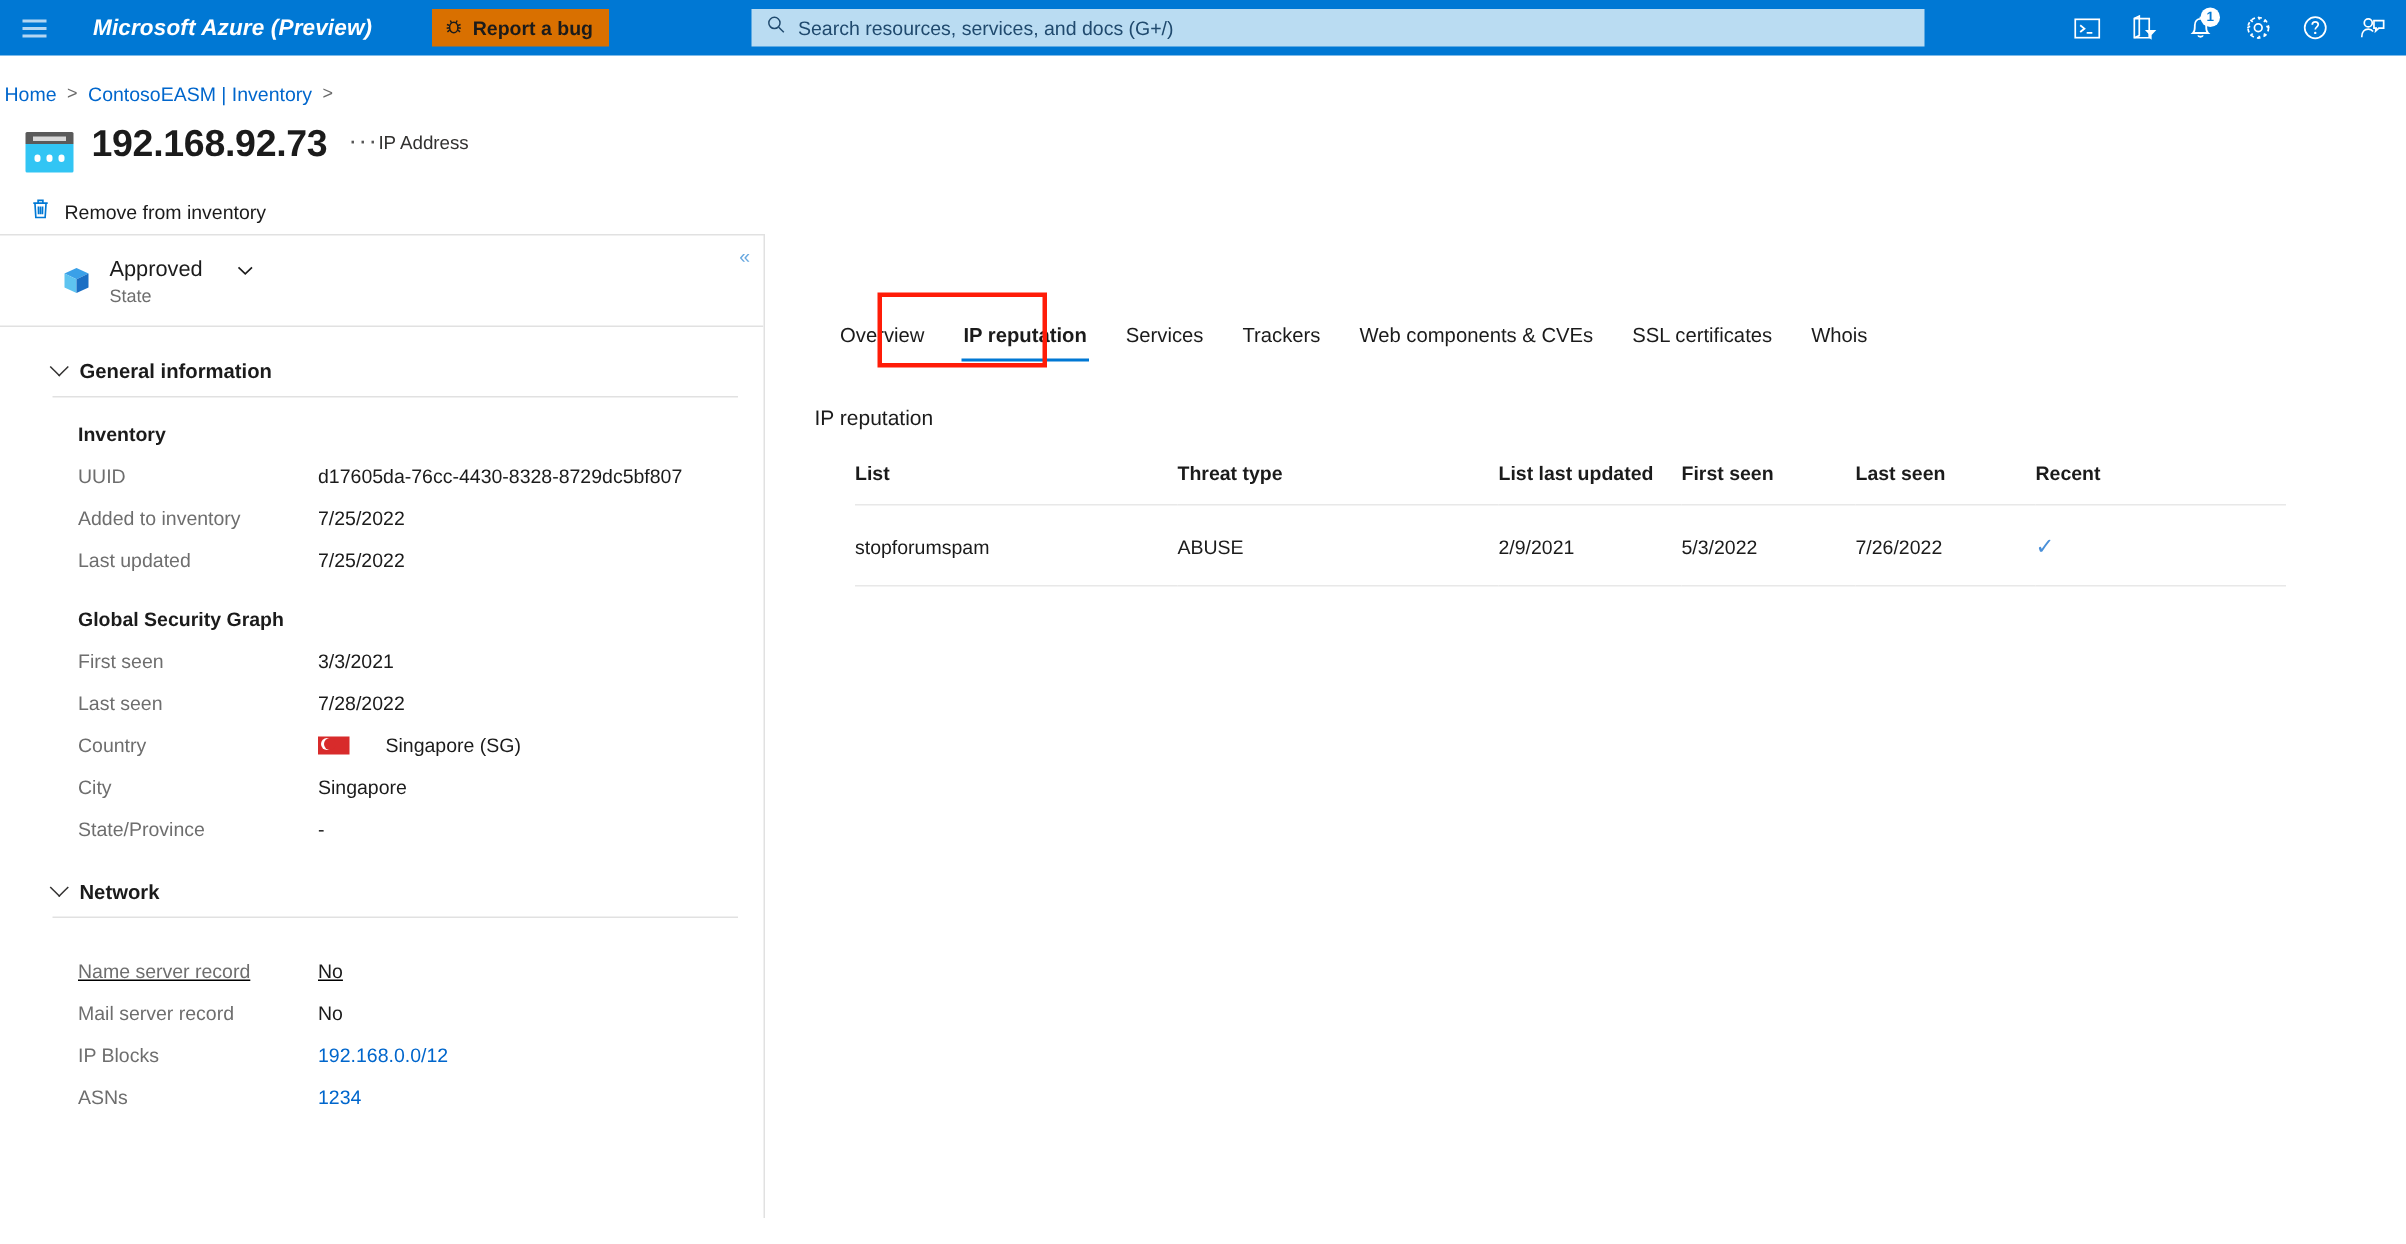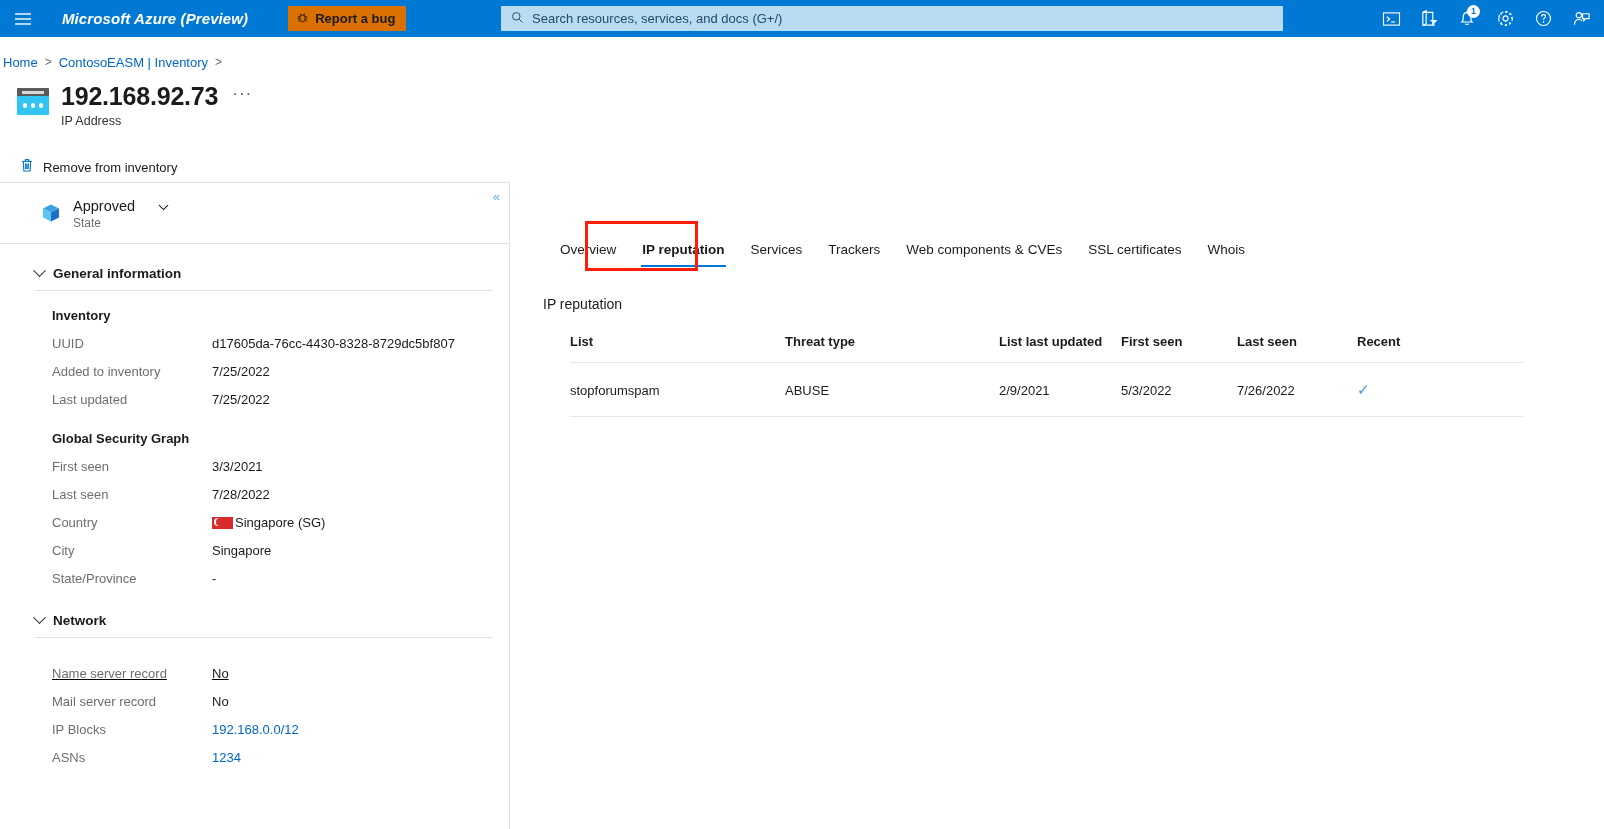--- a/index.html
+++ b/index.html
@@ -108,35 +108,35 @@
   }
   .ipicon .body {
     position: absolute; top: 8px; left: 0;
     width: 32px; height: 19px; background: #32c5f4;
     border-radius: 0 0 1px 1px;
     display: flex; align-items: center; justify-content: center; gap: 3.5px;
   }
   .ipicon .dot {
     width: 4.5px; height: 4.5px; border-radius: 50%; background: #ffffff;
   }
-  .titleblock { display: flex; flex-direction: column; }
+  .titleblock { display: flex; flex-direction: row; }
   .titlerowin { display: flex; align-items: center; gap: 14px; }
   .pagetitle {
     font-size: 25px; font-weight: bold; color: #1b1b1b;
     line-height: 1.05; letter-spacing: -.2px;
   }
   .ellipsis-btn {
     color: #555; font-size: 17px; letter-spacing: 1px;
     cursor: pointer; line-height: 1; padding-bottom: 6px;
   }
   .subtitle { font-size: 12.5px; color: #323130; margin-top: 5px; }
 
   
   .cmdbar {
-    margin-top: 24px; padding-left: 20px;
+    margin-top: 11px; padding-left: 20px;
     height: 30px; display: flex; align-items: center;
   }
   .cmdbtn {
     display: flex; align-items: center; gap: 9px;
     font-size: 13px; color: #1b1b1b; cursor: pointer;
     background: none; border: none;
     font-family: "Liberation Sans", sans-serif;
     padding: 4px 6px 4px 0;
   }
 
@@ -187,21 +187,21 @@
     font-size: 13px; font-weight: bold; color: #1b1b1b;
     margin: 17px 0 0 17px;
   }
   .kvrow {
     display: flex; margin-left: 17px; margin-top: 13px;
     font-size: 13px; align-items: flex-end;
   }
   .kvkey { width: 160px; flex: 0 0 160px; color: #6e6e6e; }
   .kvval { color: #1b1b1b; }
   .kvval.link { color: #0066cc; cursor: pointer; }
-  .kvval.withflag { display: flex; align-items: center; gap: 2px; }
+  .kvval.withflag { display: flex; align-items: center; gap: 24px; }
 
   
   .flag-sg {
     width: 21px; height: 12px; position: relative;
     background: #d82b2b; flex: 0 0 auto; overflow: hidden;
   }
   .flag-sg .crescent {
     position: absolute; left: 1.5px; top: 1.5px;
     width: 8px; height: 8px; border-radius: 50%;
     background: #ffffff;

